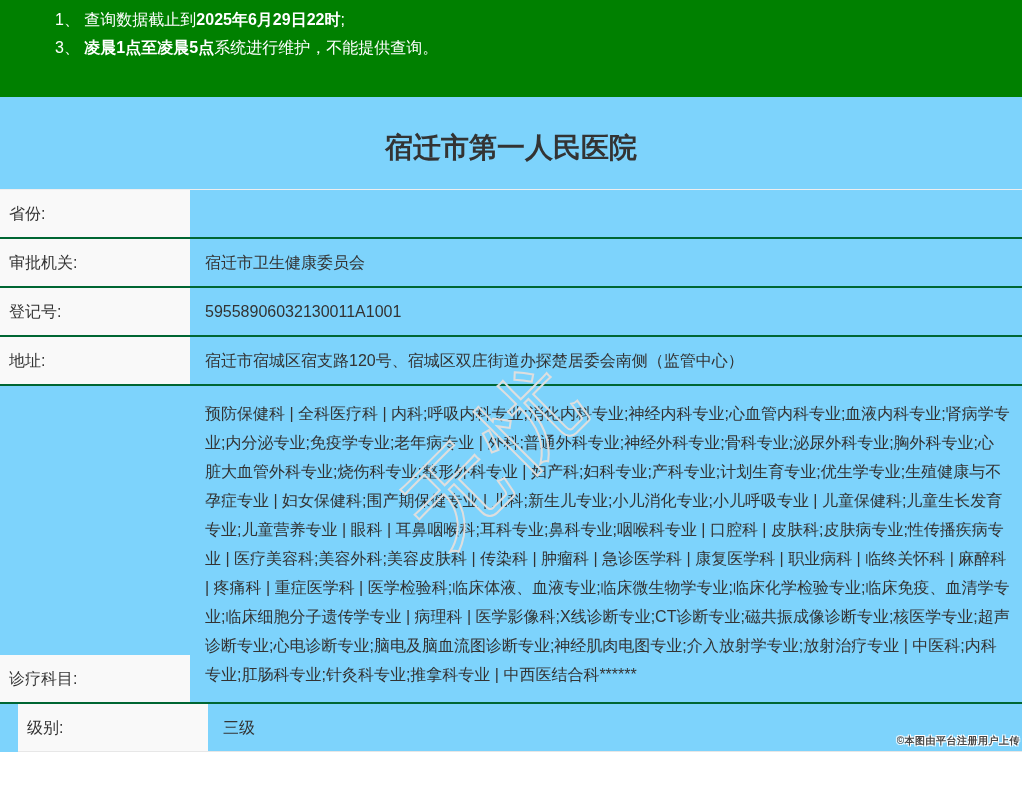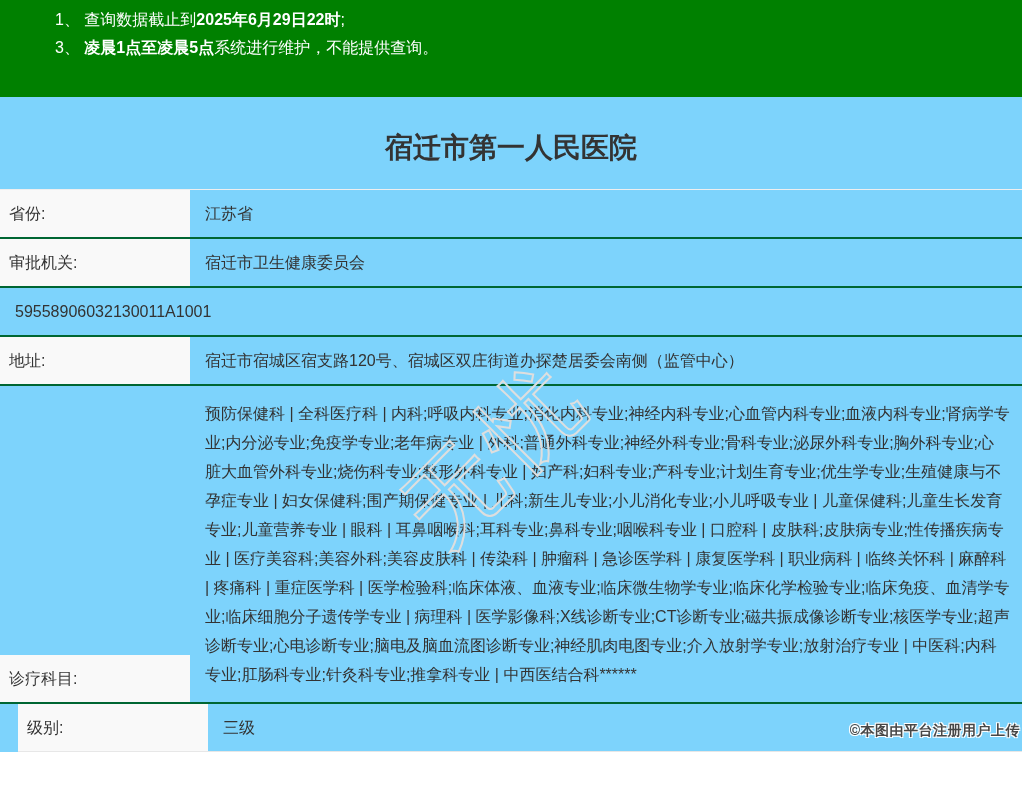--- a/index.html
+++ b/index.html
@@ -89,22 +89,22 @@
     white-space: nowrap;
     color: transparent;
     -webkit-text-stroke: 2px #dedede;
     pointer-events: none;
     z-index: 5;
   }
   
   .attribution {
     position: absolute;
     right: 2px;
-    bottom: 12px;
-    font-size: 14px;
+    bottom: 4px;
+    font-size: 10px;
     font-weight: bold;
     color: #474747;
     letter-spacing: 0.5px;
     text-shadow:
       -1px -1px 0 #fff, 1px -1px 0 #fff,
       -1px  1px 0 #fff, 1px  1px 0 #fff;
     z-index: 6;
   }
 </style>
 </head>
@@ -116,29 +116,29 @@
     <div class="notice"><span>1、 </span><span>查询数据截止到</span><span class="bold">2025年6月29日22时</span><span>;</span></div>
     <div class="notice"><span>3、 </span><span></span><span class="bold">凌晨1点至凌晨5点</span><span>系统进行维护，不能提供查询。</span></div>
   </div>
 
   <h1 class="title">宿迁市第一人民医院</h1>
 
   <div class="detail-table">
 
     <div class="detail-row simple">
       <div class="detail-label">省份:</div>
-      <div class="detail-value">江苏省</div>
     </div>
 
     <div class="detail-row simple">
       <div class="detail-label">审批机关:</div>
       <div class="detail-value">宿迁市卫生健康委员会</div>
     </div>
 
     <div class="detail-row simple">
+      <div class="detail-label">登记号:</div>
       <div class="detail-value">59558906032130011A1001</div>
     </div>
 
     <div class="detail-row simple">
       <div class="detail-label">地址:</div>
       <div class="detail-value">宿迁市宿城区宿支路120号、宿城区双庄街道办探楚居委会南侧（监管中心）</div>
     </div>
 
     <div class="detail-row">
       <div class="detail-label">诊疗科目:</div>

